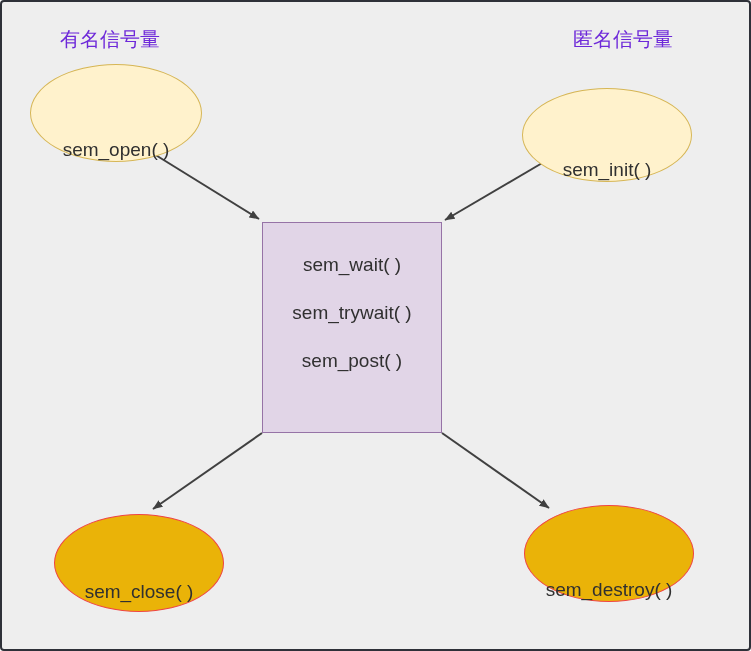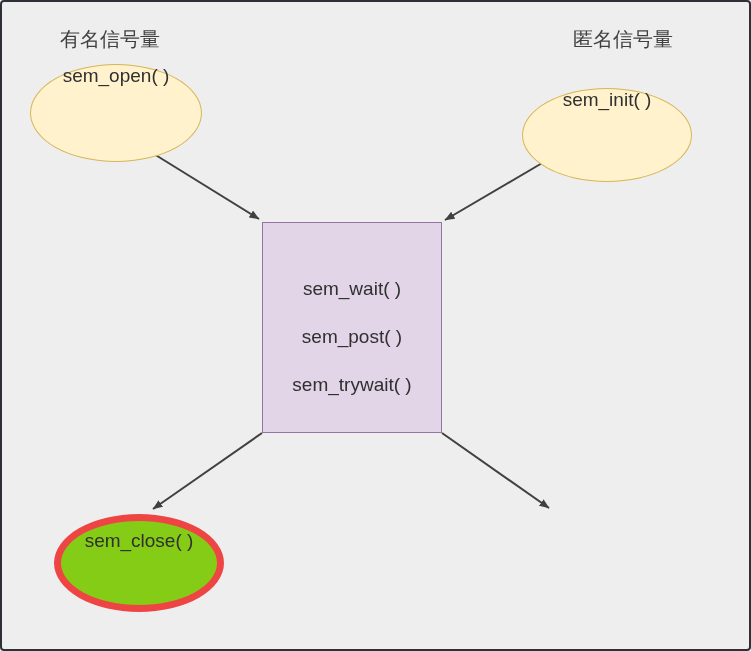--- a/index.html
+++ b/index.html
@@ -19,49 +19,49 @@
   }
   .edges-layer {
     position: absolute;
     left: 0; top: 0;
     width: 751px; height: 651px;
     pointer-events: none;
   }
   .float-label {
     position: absolute;
     font-size: 20px;
-    color: #404040;
+    color: #6d28d9;
     white-space: nowrap;
   }
   .label-named { left: 58px; top: 24px; }
   .label-anon  { left: 571px; top: 24px; }
   .node {
     position: absolute;
     display: flex;
     flex-direction: column;
     align-items: center;
-    justify-content: flex-start;
+    justify-content: flex-end;
     text-align: center;
     font-size: 19px;
     color: #303030;
   }
   .ellipse { border-radius: 50%; }
   .node-yellow { background: #fff2cc; border: 1px solid #d6b656; }
-  .node-blue   { background: #84cc16; border: 7px solid #ef4444; }
+  .node-blue   { background: #eab308; border: 1px solid #ef4444; }
   .node-open    { left: 28px;  top: 62px;  width: 172px; height: 98px; }
   .node-init    { left: 520px; top: 86px;  width: 170px; height: 94px; }
   .node-close   { left: 52px;  top: 512px; width: 170px; height: 98px; }
   .node-destroy { left: 522px; top: 503px; width: 170px; height: 97px; }
   .node-close .node-line { line-height: 39px; }
   .node-core {
     left: 260px; top: 220px;
     width: 180px; height: 211px;
     background: #e1d5e7;
     border: 1px solid #9673a6;
-    justify-content: center;
+    justify-content: flex-start;
     padding-top: 18px;
   }
   .node-core .node-line { line-height: 48px; }
   .node-line { white-space: nowrap; }
 </style>
 </head>
 <body>
 
 <div class="canvas">
 
@@ -84,22 +84,25 @@
   <div class="node ellipse node-yellow node-open">
     <span class="node-line">sem_open( )</span>
   </div>
 
   <div class="node ellipse node-yellow node-init">
     <span class="node-line">sem_init( )</span>
   </div>
 
   <div class="node node-core">
     <span class="node-line">sem_wait( )</span>
+    <span class="node-line">sem_trywait( )</span>
     <span class="node-line">sem_post( )</span>
-    <span class="node-line">sem_trywait( )</span>
   </div>
 
   <div class="node ellipse node-blue node-close">
     <span class="node-line">sem_close( )</span>
   </div>
 
+  <div class="node ellipse node-blue node-destroy">
+    <span class="node-line">sem_destroy( )</span>
+  </div>
 
 </div>
 
 </body></html>

